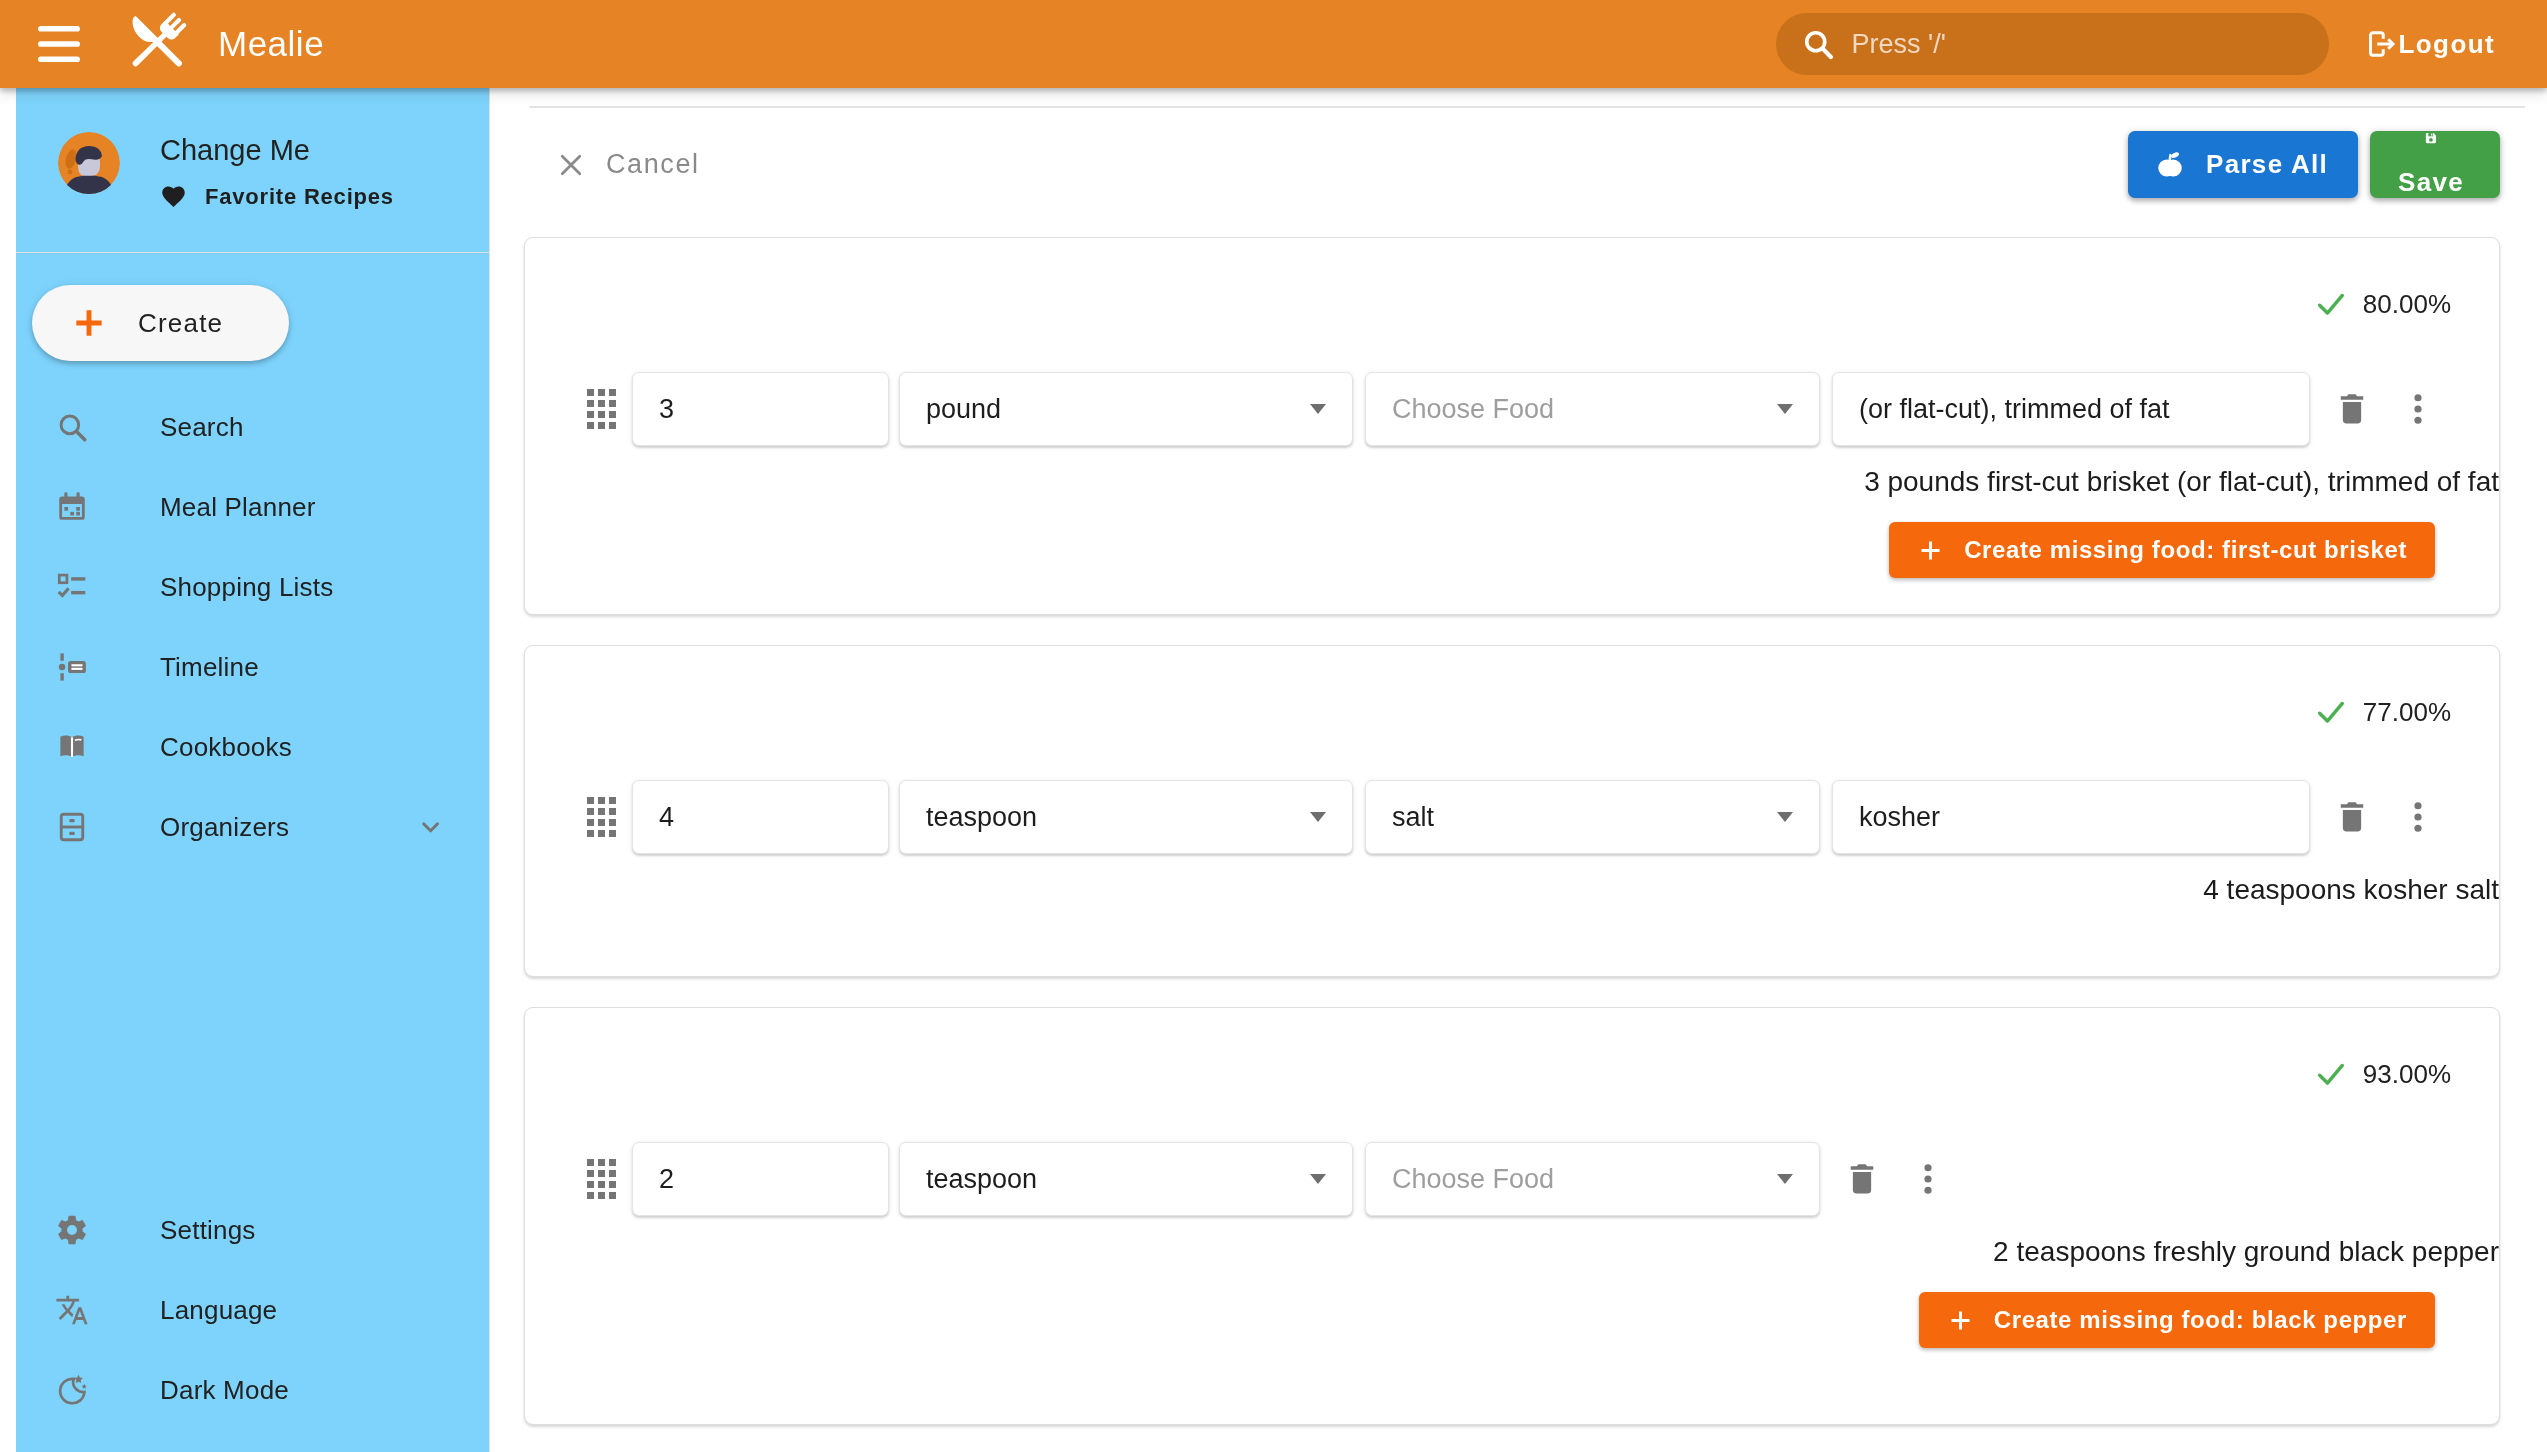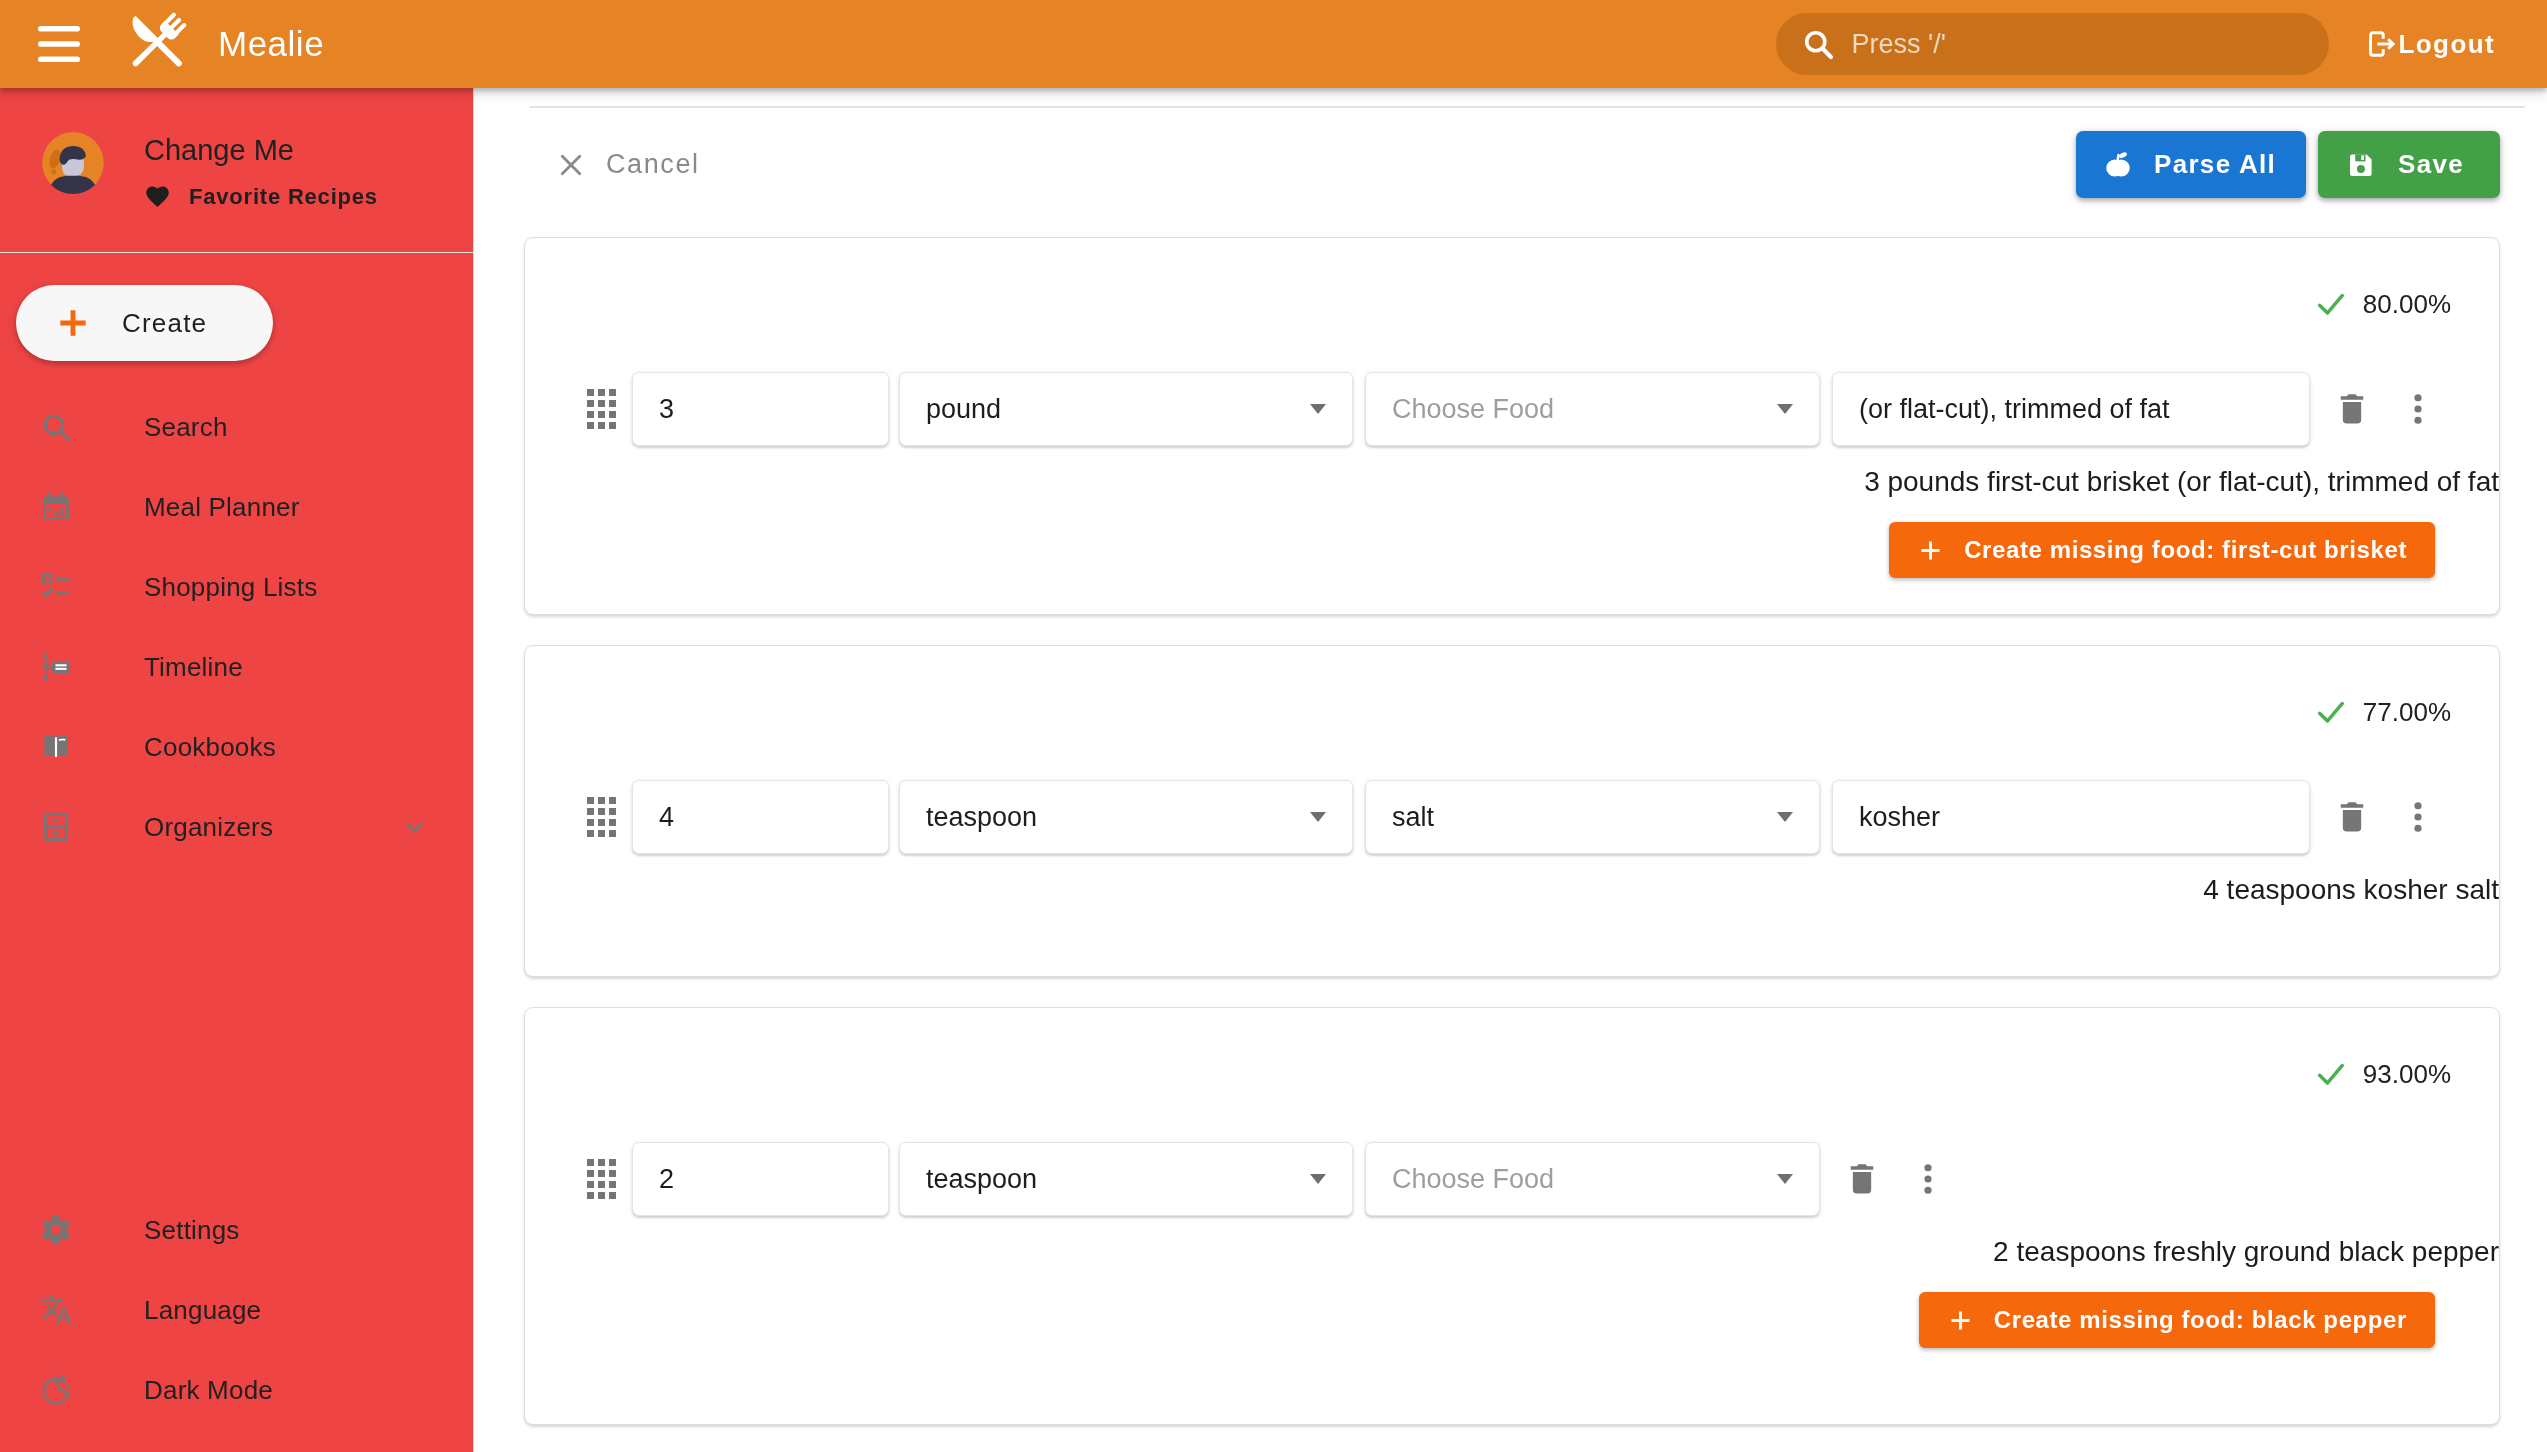--- a/index.html
+++ b/index.html
@@ -18,21 +18,21 @@
   .search-pill { width:553px; height:62px; border-radius:31px; background:#C8711A;
     display:flex; align-items:center; padding:0 24px; }
   .search-pill input { flex:1; margin-left:16px; background:transparent; border:none; outline:none;
     font-size:27px; color:#fff; font-family:inherit; }
   .search-pill input::placeholder { color:rgba(255,255,255,.72); }
   .logout-btn { margin-left:34px; margin-right:52px; display:flex; align-items:center; gap:0;
     background:transparent; border:none; cursor:pointer; color:#fff;
     font-size:26px; font-weight:700; letter-spacing:1.4px; font-family:inherit; }
 
   
-  .sidebar { position:fixed; top:88px; left:0; width:474px; height:1365px; background:#ef4444;
+  .sidebar { position:fixed; top:88px; left:16px; width:474px; height:1365px; background:#7dd3fc;
     border-right:1px solid #E0E0E0; z-index:10; }
   .user-section { display:flex; padding:44px 0 0 42px; }
   .avatar { width:62px; height:62px; border-radius:50%; overflow:hidden; flex:0 0 62px; }
   .user-info { margin-left:40px; padding-top:2px; }
   .user-name { font-size:29px; color:#212121; }
   .fav-row { margin-top:16px; display:flex; align-items:center; gap:18px; cursor:pointer; }
   .fav-label { font-size:22px; font-weight:700; letter-spacing:0.8px; color:#1f1f1f; }
   .side-divider { margin-top:42px; height:1px; background:#E0E0E0; }
   .create-btn { margin:32px 0 0 16px; width:257px; height:76px; border-radius:38px; border:none;
     background:#F7F7F7; display:flex; align-items:center; padding-left:38px; gap:30px; cursor:pointer;
@@ -50,21 +50,21 @@
   .top-line { position:absolute; left:55px; width:1996px; top:18px; height:2px; background:#E3E3E3; border-radius:2px; }
   .toolbar { position:absolute; top:43px; left:0; width:100%; height:67px; display:flex; align-items:center; }
   .cancel-btn { margin-left:66px; display:flex; align-items:center; gap:20px; padding:0 16px; height:67px;
     background:transparent; border:none; cursor:pointer; font-family:inherit;
     font-size:27px; font-weight:500; letter-spacing:1.6px; color:#8a8a8a; }
   .toolbar-spacer { flex:1; }
   .btn-raised { height:67px; border:none; border-radius:7px; display:flex; align-items:center; cursor:pointer;
     color:#fff; font-family:inherit; font-size:26px; font-weight:700; letter-spacing:1.3px;
     box-shadow:0 3px 5px rgba(0,0,0,.25), 0 1px 8px rgba(0,0,0,.14); }
   .parse-btn { background:#1976D2; padding:0 30px 0 26px; gap:20px; margin-right:12px; }
-  .save-btn { background:#43A047; padding:0 36px 0 28px; gap:22px; margin-right:48px; }
+  .save-btn { background:#43A047; padding:0 36px 0 28px; gap:22px; margin-right:48px;flex-direction:column; }
 
   .cards { position:absolute; left:50px; top:149px; width:1976px; }
   .card { background:#fff; border:1px solid #DEDEDE; border-radius:9px; margin-bottom:30px;
     box-shadow:0 2px 3px rgba(0,0,0,.16); }
   .card-1 { height:378px; } .card-2 { height:332px; } .card-3 { height:418px; }
   .conf-row { display:flex; justify-content:flex-end; align-items:center; gap:16px; padding:50px 48px 0 0; height:82px; }
   .conf-text { font-size:26px; color:#212121; }
   .fields-row { display:flex; align-items:center; margin-top:52px; padding-left:62px; }
   .handle { display:grid; grid-template-columns:repeat(3,7px); grid-auto-rows:7px; gap:4px;
     margin-right:16px; cursor:grab; }

